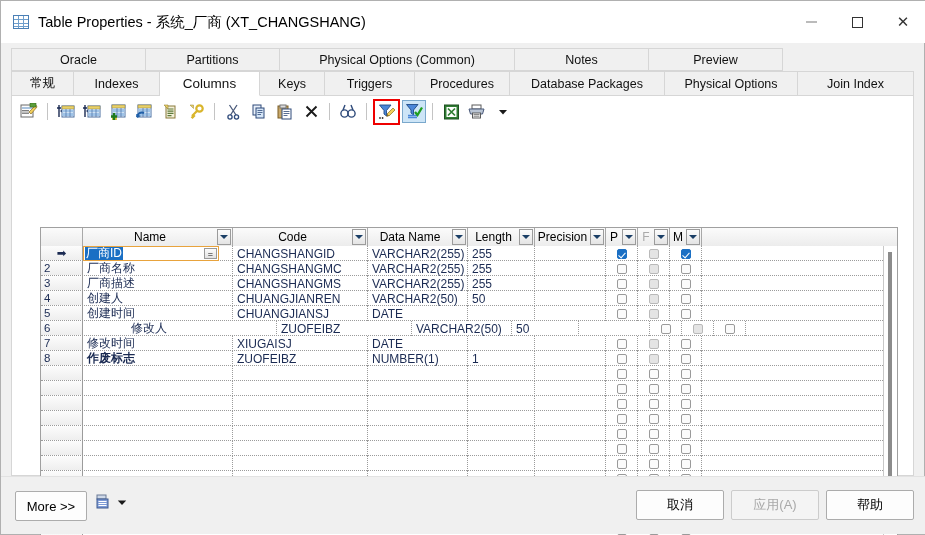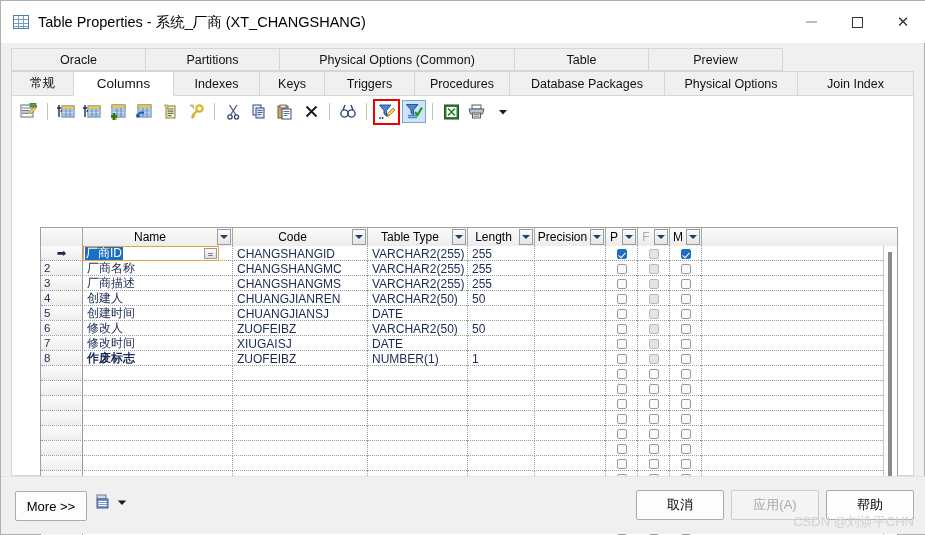--- a/index.html
+++ b/index.html
@@ -246,27 +246,27 @@
         </div>
       <div class="win-btn">✕</div>
     </div>
   </div>
 
   <div class="tabstrip">
     <div class="tabrow tabrow1">
       <div class="tab" style="width:135px">Oracle</div>
       <div class="tab" style="width:134px">Partitions</div>
       <div class="tab" style="width:235px">Physical Options (Common)</div>
-      <div class="tab" style="width:134px">Table</div>
+      <div class="tab" style="width:134px">Notes</div>
       <div class="tab" style="width:134px">Preview</div>
     </div>
     <div class="tabrow tabrow2">
       <div class="tab" style="width:63px">常规</div>
+      <div class="tab" style="width:86px">Indexes</div>
       <div class="tab active" style="width:100px">Columns</div>
-      <div class="tab" style="width:86px">Indexes</div>
       <div class="tab" style="width:65px">Keys</div>
       <div class="tab" style="width:90px">Triggers</div>
       <div class="tab" style="width:95px">Procedures</div>
       <div class="tab" style="width:155px">Database Packages</div>
       <div class="tab" style="width:133px">Physical Options</div>
       <div class="tab" style="width:116px">Join Index</div>
     </div>
   </div>
 
   <div class="panel">
@@ -428,21 +428,21 @@
         <div class="hcorner"></div>
         <div class="hcell" style="width:150px">
           <span class="lbl">Name</span>
           <span class="drop"></span>
         </div>
         <div class="hcell" style="width:135px">
           <span class="lbl">Code</span>
           <span class="drop"></span>
         </div>
         <div class="hcell" style="width:100px">
-          <span class="lbl">Table Type</span>
+          <span class="lbl">Data Name</span>
           <span class="drop"></span>
         </div>
         <div class="hcell" style="width:67px">
           <span class="lbl">Length</span>
           <span class="drop"></span>
         </div>
         <div class="hcell" style="width:71px">
           <span class="lbl">Precision</span>
           <span class="drop"></span>
         </div>
@@ -552,21 +552,21 @@
             <div class="cell cb" style="width: 32px; flex: 0 0 auto;">
               <span class="chk dis"></span>
             </div>
             <div class="cell cb" style="width: 32px; flex: 0 0 auto;">
               <span class="chk"></span>
             </div>
             <div class="cellfill"></div>
           </div>
           <div class="grow">
             <div class="rhead">6</div>
-            <div class="cell" style="width: 150px; flex: 0 0 auto;">修改人</div>
+            <div class="cell" style="width: 150px; flex: 0 0 auto; margin-left: 44px;">修改人</div>
             <div class="cell" style="width: 135px; flex: 0 0 auto;">ZUOFEIBZ</div>
             <div class="cell" style="width: 100px; flex: 0 0 auto;">VARCHAR2(50)</div>
             <div class="cell" style="width: 67px; flex: 0 0 auto;">50</div>
             <div class="cell" style="width: 71px; flex: 0 0 auto;"></div>
             <div class="cell cb" style="width: 32px; flex: 0 0 auto;">
               <span class="chk"></span>
             </div>
             <div class="cell cb" style="width: 32px; flex: 0 0 auto;">
               <span class="chk dis"></span>
             </div>
@@ -862,15 +862,14 @@
         <svg width="10" height="7" viewBox="0 0 10 7">
             <path d="M.8 1.5 L9.2 1.5 L5 6 Z" fill="#1a1a1a"></path>
           </svg>
       </span>
     </div>
 
     <div class="btn" style="left:635px; top:13px; width:88px;">取消</div>
     <div class="btn disabled" style="left:730px; top:13px; width:88px;">应用(A)</div>
     <div class="btn" style="left:825px; top:13px; width:88px;">帮助</div>
 
-    <div class="watermark">CSDN @刘焕平CHN</div>
   </div>
 </div>
 
 </body></html>

